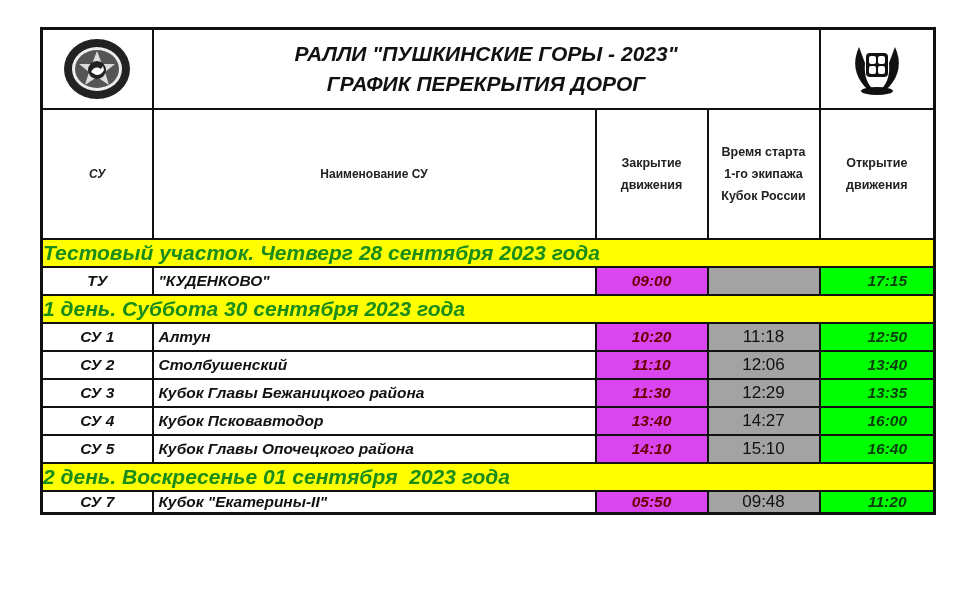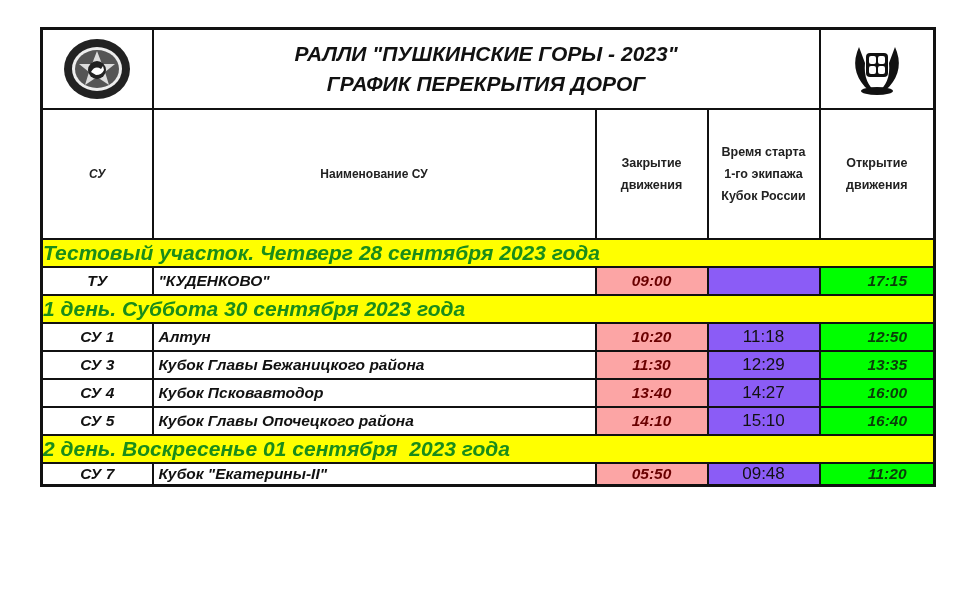--- a/index.html
+++ b/index.html
@@ -15,22 +15,22 @@
   .hdr { height: 128px; text-align: center; vertical-align: middle; font-weight: bold; color: #222; }
   .hdr.big { font-size: 12px; }
   .hdr.big.it { font-style: italic; }
   .hdr.small { font-size: 12.5px; line-height: 22px; }
   .section td { background: #ffff00; color: #1a8c1a; font-weight: bold; font-style: italic;
                 font-size: 21px; text-align: left; height: 26px; line-height: 26px; }
   .row td { height: 26px; font-size: 15.5px; font-weight: bold; font-style: italic; margin-top: 26px; }
   .row.short td { height: 20px; line-height: 20px; }
   .su { text-align: center; }
   .name { text-align: left; padding-left: 5px !important; }
-  .close { background: #fca5a5; color: #6a0000; text-align: center; }
-  .start { background: #8b5cf6; text-align: center; font-weight: normal !important; font-style: normal !important; font-size: 17px !important; color: #111; }
+  .close { background: #d946ef; color: #6a0000; text-align: center; }
+  .start { background: #a3a3a3; text-align: center; font-weight: normal !important; font-style: normal !important; font-size: 17px !important; color: #111; }
   .open { background: #00ff00; color: #0a3d0a; text-align: center; padding-left: 21px; }
   svg { display: block; margin: 0 auto; }
 </style>
 </head>
 <body>
 
 <div class="sheet">
 <table class="outer">
   <colgroup>
     <col style="width:111px">
@@ -105,20 +105,27 @@
     <td colspan="5">1 день. Суббота 30 сентября 2023 года</td>
   </tr>
   <tr class="row">
     <td class="su">СУ 1</td>
     <td class="name">Алтун</td>
     <td class="close">10:20</td>
     <td class="start">11:18</td>
     <td class="open">12:50</td>
   </tr>
   <tr class="row">
+    <td class="su">СУ 2</td>
+    <td class="name">Столбушенский</td>
+    <td class="close">11:10</td>
+    <td class="start">12:06</td>
+    <td class="open">13:40</td>
+  </tr>
+  <tr class="row">
     <td class="su">СУ 3</td>
     <td class="name">Кубок Главы Бежаницкого района</td>
     <td class="close">11:30</td>
     <td class="start">12:29</td>
     <td class="open">13:35</td>
   </tr>
   <tr class="row">
     <td class="su">СУ 4</td>
     <td class="name">Кубок Псковавтодор</td>
     <td class="close">13:40</td>

